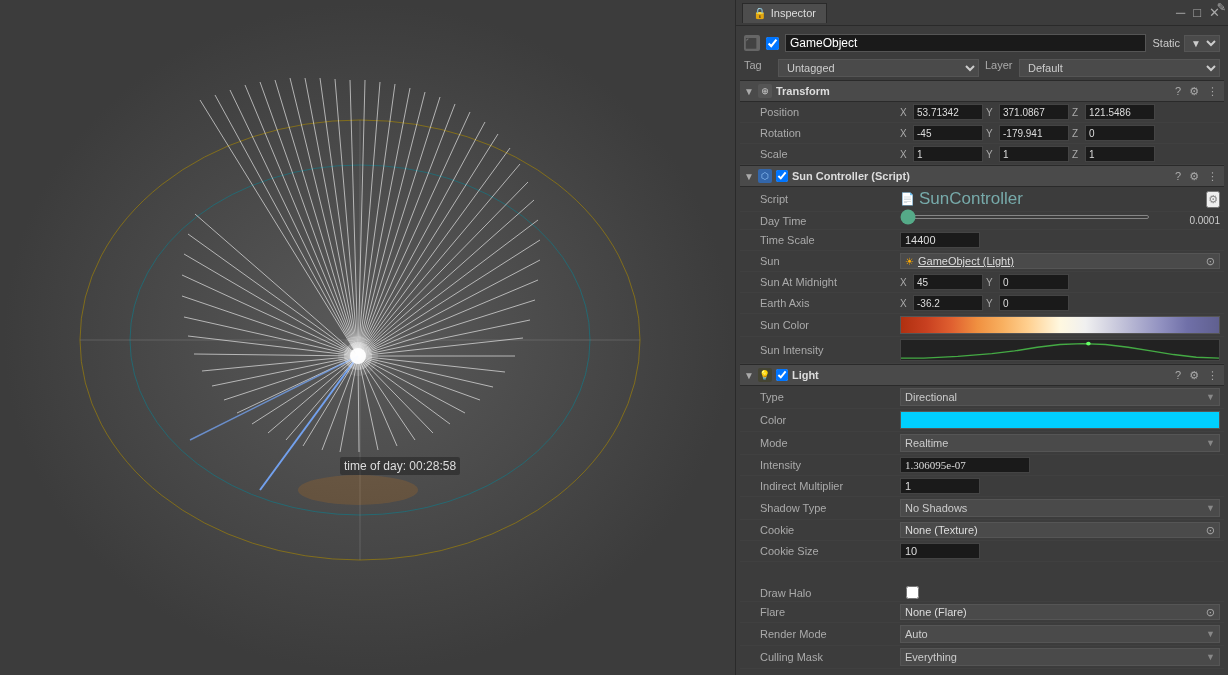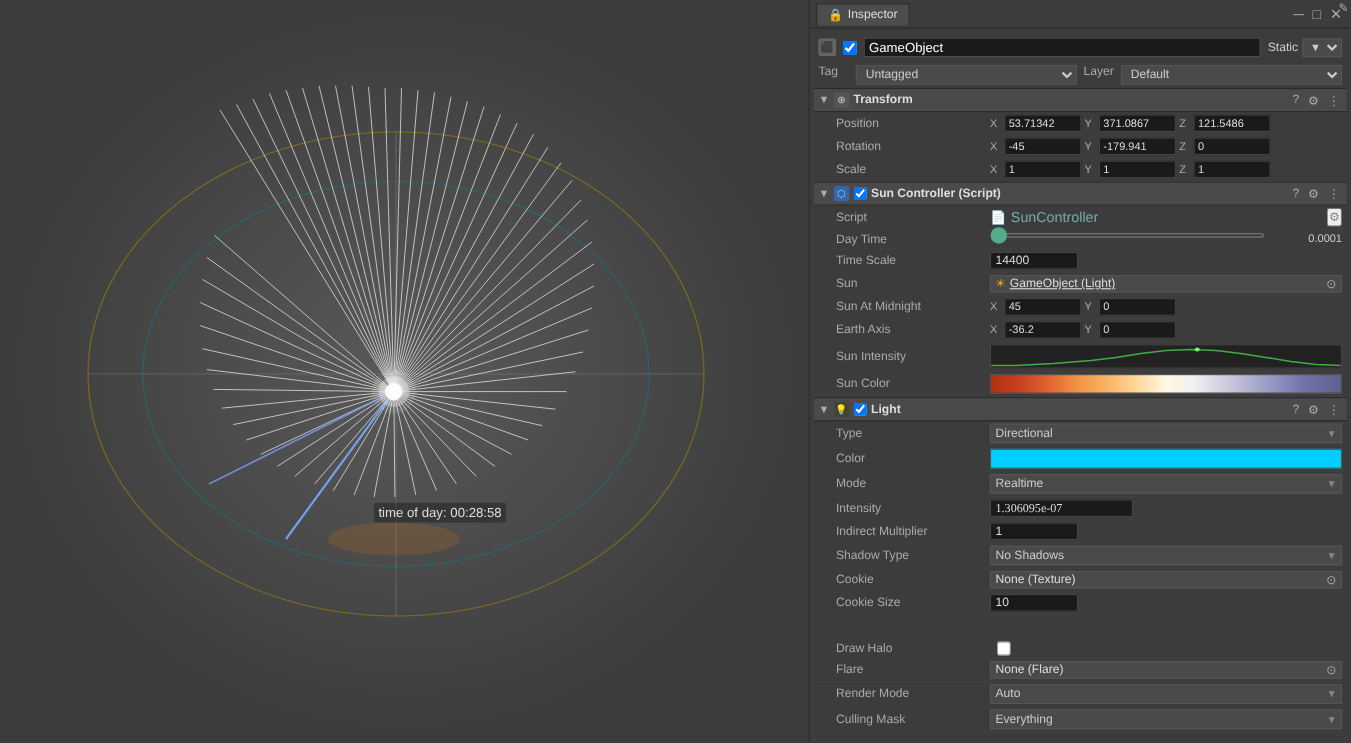--- a/index.html
+++ b/index.html
@@ -265,21 +265,21 @@
       flex: 1;
     }
 
     .script-file-icon {
       color: #7aa;
       font-size: 12px;
     }
 
     .script-name {
       color: #7aa;
-      font-size: 13px;
+      font-size: 17px;
     }
 
     .script-gear {
       margin-left: auto;
       color: #888;
       font-size: 11px;
       cursor: pointer;
     }
 
     
@@ -675,38 +675,38 @@
         <div class="xyz-group">
           <span class="xyz-label">X</span>
           <input type="text" class="xyz-input" value="-36.2" style="">
           <span class="xyz-label">Y</span>
           <input type="text" class="xyz-input" value="0" style="">
         </div>
       </div>
     </div>
 
     <div class="prop-row">
+      <span class="prop-label">Sun Color</span>
+      <div class="prop-value">
+        <div class="sun-color-gradient" style="background: linear-gradient(to right, #b03010 0%, #c84020 8%, #e06030 16%, #f09040 24%, #f8b060 32%, #ffd090 40%, #fff8e0 50%, #f0f0f0 58%, #d0d0e0 66%, #b0b0d0 74%, #9090c0 82%, #7070a8 90%, #606090 100%); height:18px; border: 1px solid #555;">
+        </div>
+      </div>
+    </div>
+
+    <div class="prop-row">
       <span class="prop-label">Sun Intensity</span>
       <div class="prop-value">
         <div class="intensity-graph">
           <svg class="intensity-svg" viewBox="0 0 280 22" preserveAspectRatio="none">
             <rect width="280" height="22" fill="#222"></rect>
 
             <polyline points="0,20 20,20 50,18 80,15 100,12 120,8 140,5 160,4 180,5 200,8 220,12 240,16 260,19 280,20" fill="none" stroke="#4a4" stroke-width="1.5"></polyline>
 
             <circle cx="165" cy="4" r="2" fill="#6f6"></circle>
           </svg>
-        </div>
-      </div>
-    </div>
-
-    <div class="prop-row">
-      <span class="prop-label">Sun Color</span>
-      <div class="prop-value">
-        <div class="sun-color-gradient" style="background: linear-gradient(to right, #b03010 0%, #c84020 8%, #e06030 16%, #f09040 24%, #f8b060 32%, #ffd090 40%, #fff8e0 50%, #f0f0f0 58%, #d0d0e0 66%, #b0b0d0 74%, #9090c0 82%, #7070a8 90%, #606090 100%); height:18px; border: 1px solid #555;">
         </div>
       </div>
     </div>
 
     <div class="section-header">
       <span class="section-arrow">▼</span>
       <div class="section-icon" style="background:#443;color:#ff9;">💡</div>
       <input type="checkbox" class="section-checkbox" checked="" style="">
       <span class="section-title">Light</span>
       <button class="section-btn">?</button>

